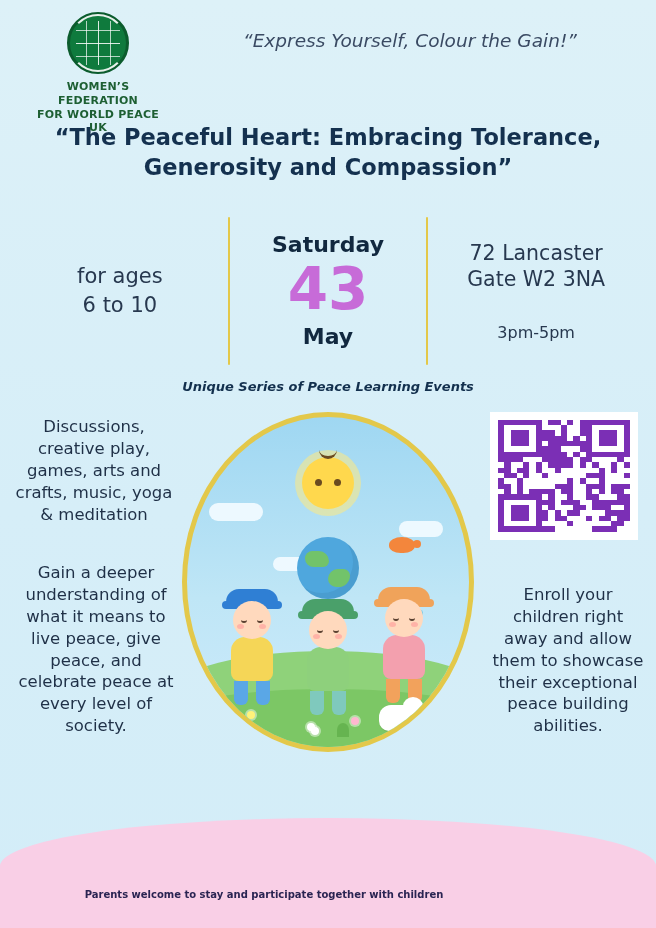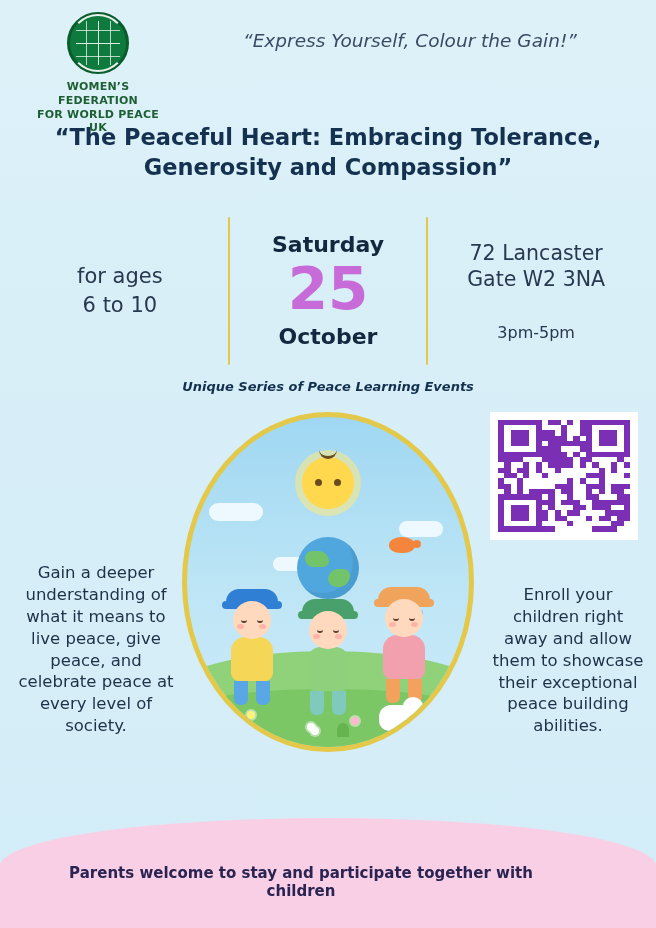--- a/index.html
+++ b/index.html
@@ -470,24 +470,23 @@
     height: 110px;
     background: #f9cfe6;
     border-radius: 50% 50% 0 0 / 48px 48px 0 0;
   }
   .footer-text {
     position: absolute;
     left: 0;
     bottom: 28px;
     width: 528px;
     text-align: center;
-    font-size: 15px;
+    font-size: 10px;
     font-weight: bold;
     color: #2a2452;
-    padding-left: 37px;
   }
 </style>
 </head>
 <body>
 
 <div class="poster">
 
   <div class="header">
     <div class="logo-block">
       <div class="logo-mark">
@@ -502,35 +501,36 @@
   <div class="subtitle">“The Peaceful Heart: Embracing Tolerance, Generosity and Compassion”</div>
 
   <div class="details">
     <div class="det-col col-ages">
       <div class="ages-text" style="white-space:pre-line;">for ages
 6 to 10</div>
     </div>
     <div class="vline"></div>
     <div class="det-col col-date">
       <div class="day">Saturday</div>
-      <div class="daynum">25</div>
-      <div class="month">October</div>
+      <div class="daynum">43</div>
+      <div class="month">May</div>
     </div>
     <div class="vline"></div>
     <div class="det-col col-place">
       <div class="addr" style="white-space:pre-line;">72 Lancaster
 Gate W2 3NA</div>
       <div class="time">3pm-5pm</div>
     </div>
   </div>
 
   <div class="series">Unique Series of Peace Learning Events</div>
 
   <div class="mid">
 
+    <div class="side-text left-top">Discussions, creative play, games, arts and crafts, music, yoga &amp; meditation</div>
     <div class="side-text right-bot">Enroll your children right away and allow them to showcase their exceptional peace building abilities.</div>
     <div class="side-text left-bot">Gain a deeper understanding of what it means to live peace, give peace, and celebrate peace at every level of society.</div>
 
     <div class="qr-box">
       <div class="qr" id="qr">
           <i></i>
           <i></i>
           <i></i>
           <i></i>
           <i></i>

